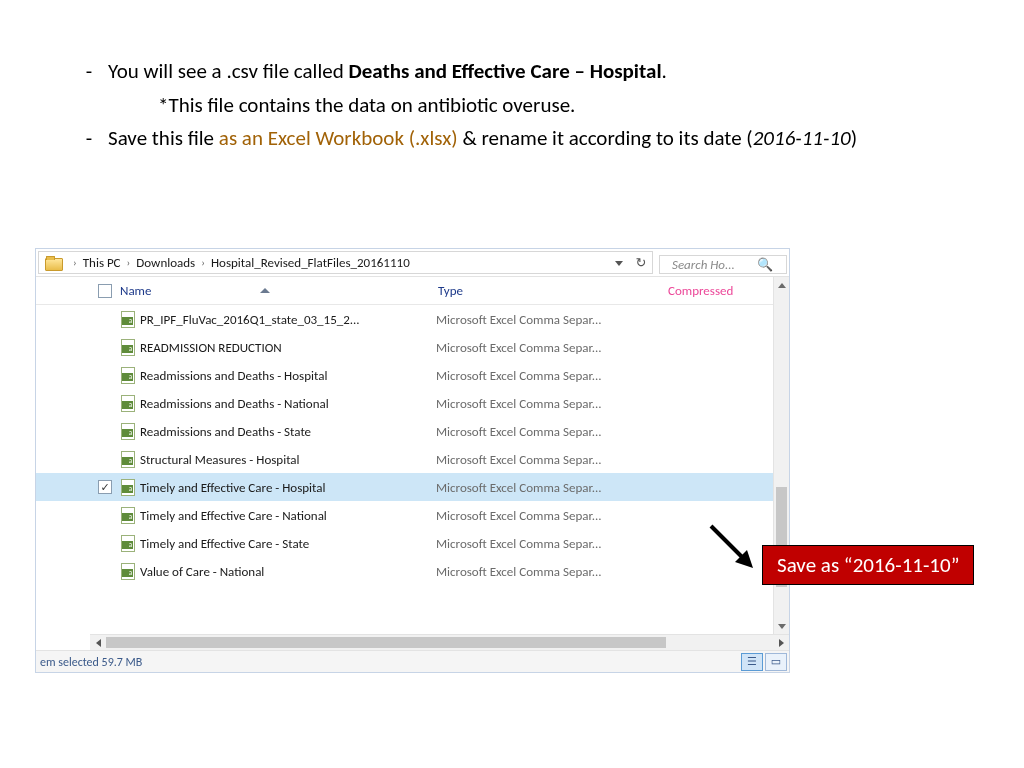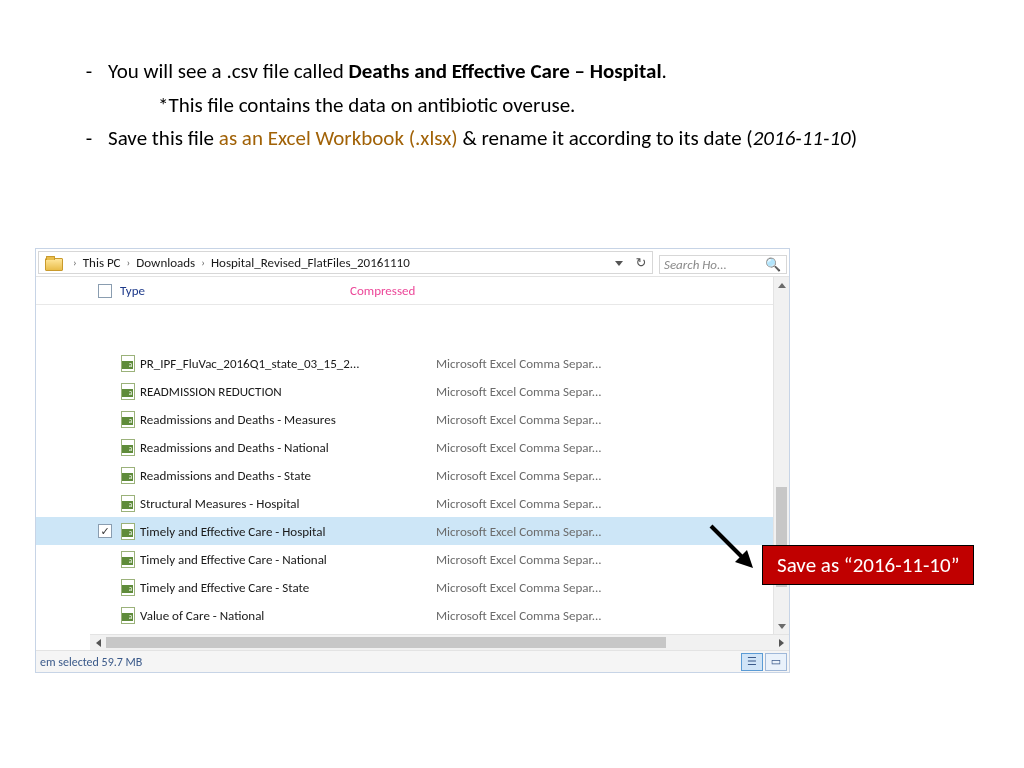--- a/index.html
+++ b/index.html
@@ -28,34 +28,34 @@
   .addr-box { display: flex; align-items: center; border: 1px solid #d7d7d7; margin: 2px 0 2px 2px; flex: 1; padding-left: 2px; }
   .folder-icon { width: 18px; height: 16px; margin: 0 4px; position: relative; }
   .folder-icon::before { content: ""; position: absolute; left: 0; top: 3px; width: 16px; height: 11px; background: linear-gradient(#ffe69a,#e9bd4a); border: 1px solid #c99a2c; border-radius: 1px; }
   .folder-icon::after { content: ""; position: absolute; left: 1px; top: 1px; width: 7px; height: 3px; background: #e9bd4a; border: 1px solid #c99a2c; border-bottom: none; border-radius: 1px 1px 0 0; }
   .crumb-sep { color: #6b6b6b; margin: 0 6px; font-size: 11px; }
   .crumb { color: #1a1a1a; }
   .addr-controls { margin-left: auto; display: flex; align-items: center; }
   .addr-controls span { width: 22px; text-align: center; color: #555; font-size: 11px; }
   .chev-down::before { content: ""; display: inline-block; border-left: 4px solid transparent; border-right: 4px solid transparent; border-top: 5px solid #555; }
   .refresh::before { content: "↻"; font-size: 13px; }
-  .search-box { display: flex; align-items: center; border: 1px solid #d7d7d7; margin: 6px 2px 2px 6px; width: 128px; padding: 0 4px; justify-content: space-between; color: #8a8a8a; font-style: italic; }
+  .search-box { display: flex; align-items: center; border: 1px solid #d7d7d7; margin: 6px 2px 2px 6px; width: 128px; padding: 0 12px; justify-content: space-between; color: #8a8a8a; font-style: italic; }
   .search-icon { font-style: normal; color: #555; }
 
   
   .col-headers { display: flex; height: 28px; align-items: center; border-bottom: 1px solid #e8e8e8; padding-left: 62px; color: #1e3a8a; }
   .col-headers .check-box { width: 14px; height: 14px; border: 1px solid #8a9db0; margin-right: 8px; }
   .hdr-name { width: 318px; display: flex; align-items: center; position: relative; }
   .hdr-name .sort-caret { position: absolute; left: 140px; top: -2px; }
   .hdr-name .sort-caret::before { content: ""; display: inline-block; border-left: 5px solid transparent; border-right: 5px solid transparent; border-bottom: 5px solid #6b7a90; }
   .hdr-type { width: 230px; color: #1e3a8a; }
   .hdr-comp { color: #ec4899; }
 
   
-  .file-list { position: absolute; top: 56px; left: 0; right: 16px; bottom: 38px; overflow: hidden; margin-top: 44px; }
+  .file-list { position: absolute; top: 56px; left: 0; right: 16px; bottom: 38px; overflow: hidden; }
   .row { display: flex; align-items: center; height: 28px; padding-left: 62px; }
   .row.selected { background: #cde6f7; }
   .row .check-cell { width: 22px; display: flex; align-items: center; }
   .row .check-box { width: 14px; height: 14px; border: 1px solid #8a9db0; background: #fff; display: flex; align-items: center; justify-content: center; font-size: 11px; color: #333; }
   .row .icon-cell { width: 20px; display: flex; align-items: center; }
   .row .name-cell { width: 296px; color: #1a1a1a; white-space: nowrap; overflow: hidden; text-overflow: ellipsis; }
   .row .type-cell { width: 228px; color: #6b6b6b; white-space: nowrap; overflow: hidden; text-overflow: ellipsis; }
 
   .csv-icon { width: 16px; height: 16px; position: relative; }
   .csv-icon::before { content: ""; position: absolute; left: 1px; top: 0; width: 12px; height: 15px; background: #fff; border: 1px solid #9bb27a; }
@@ -133,20 +133,24 @@
       </span>
     </div>
     <div class="search-box">
       <span>Search Ho...</span>
       <span class="search-icon">🔍</span>
     </div>
   </div>
 
   <div class="col-headers">
     <div class="check-box"></div>
+    <div class="hdr-name">
+      <span>Name</span>
+      <span class="sort-caret"></span>
+    </div>
     <div class="hdr-type">Type</div>
     <div class="hdr-comp">Compressed</div>
   </div>
 
   <div class="file-list" id="file-list">
       <div class="row">
         <div class="check-cell"></div>
         <div class="icon-cell">
           <div class="csv-icon"></div>
         </div>
@@ -159,21 +163,21 @@
           <div class="csv-icon"></div>
         </div>
         <div class="name-cell">READMISSION REDUCTION</div>
         <div class="type-cell">Microsoft Excel Comma Separ...</div>
       </div>
       <div class="row">
         <div class="check-cell"></div>
         <div class="icon-cell">
           <div class="csv-icon"></div>
         </div>
-        <div class="name-cell">Readmissions and Deaths - Measures</div>
+        <div class="name-cell">Readmissions and Deaths - Hospital</div>
         <div class="type-cell">Microsoft Excel Comma Separ...</div>
       </div>
       <div class="row">
         <div class="check-cell"></div>
         <div class="icon-cell">
           <div class="csv-icon"></div>
         </div>
         <div class="name-cell">Readmissions and Deaths - National</div>
         <div class="type-cell">Microsoft Excel Comma Separ...</div>
       </div>

